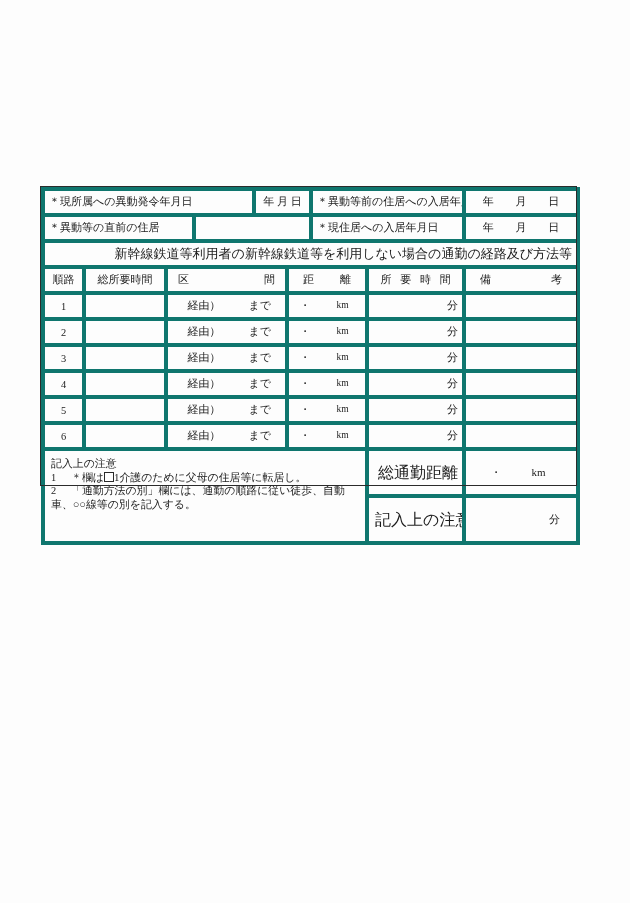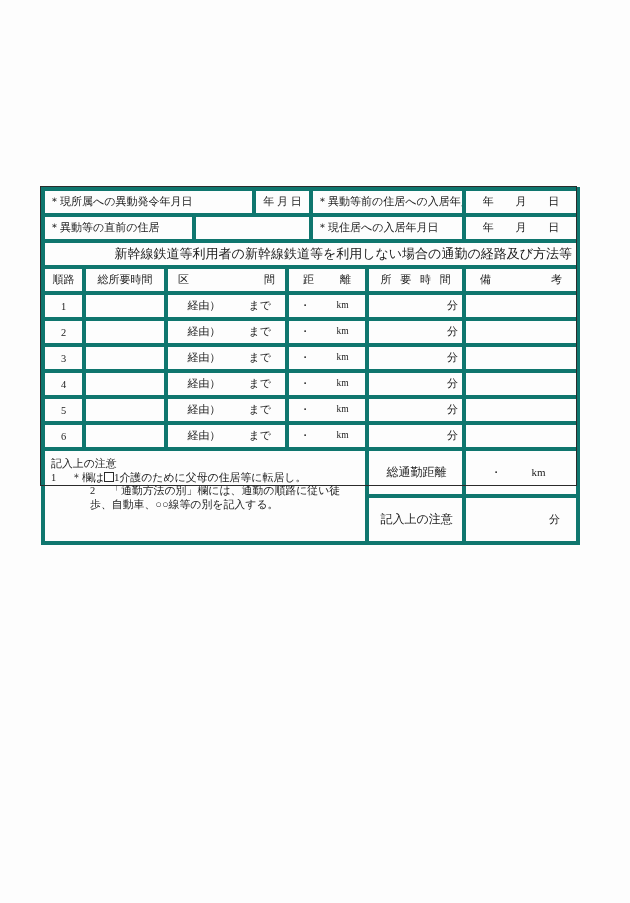--- a/index.html
+++ b/index.html
@@ -148,39 +148,39 @@
   
   .notes-cell {
     vertical-align: top !important;
     padding: 6px 6px 6px 6px !important;
     height: 78px !important;
     white-space: normal !important;
     font-size: 10.9px;
     line-height: 17.5px;
   }
   .notes-line { white-space: nowrap; }
-  .notes-line.wrap { white-space: normal; margin-left: 39px; }
+  .notes-line.wrap { white-space: normal; }
   .notes-line .nidx {
     display: inline-block;
     width: 20px;
     font-size: 10.4px;
   }
   .note-cbox {
     display: inline-block;
     width: 8px;
     height: 8px;
     border: 1px solid #2a2a2a;
     vertical-align: -1px;
     background: #fff;
   }
 
   .sum-label {
-    text-align: center;
+    text-align: right;
     padding-left: 6px !important;
-    font-size: 12px;
+    font-size: 16px;
   }
   .sum-value {
     padding: 0 !important;
   }
   .sum-value .inner {
     display: flex;
     align-items: center;
     justify-content: center;
     gap: 30px;
     padding-right: 6px;

